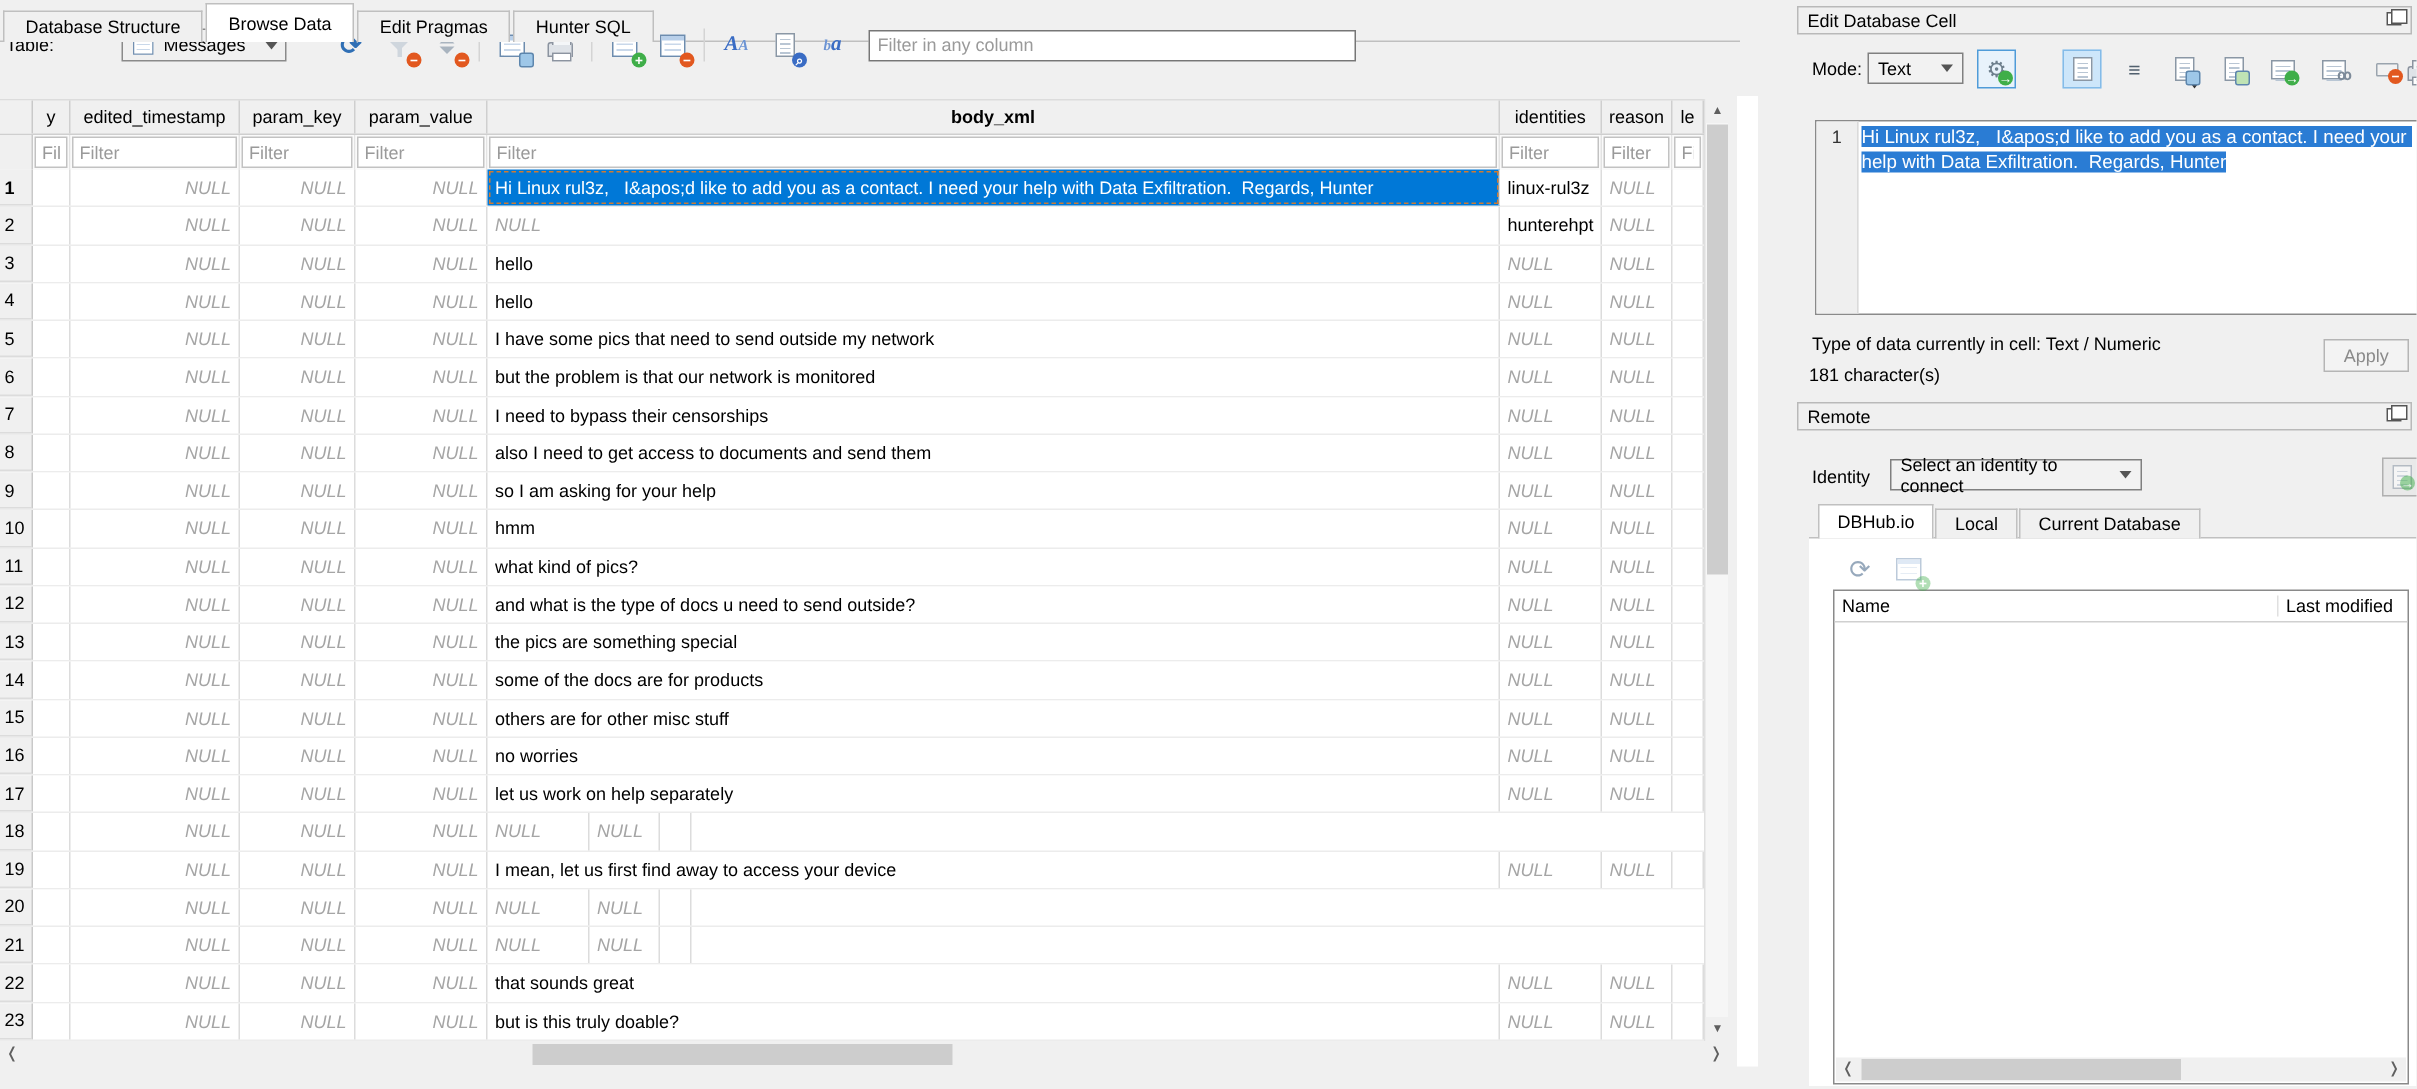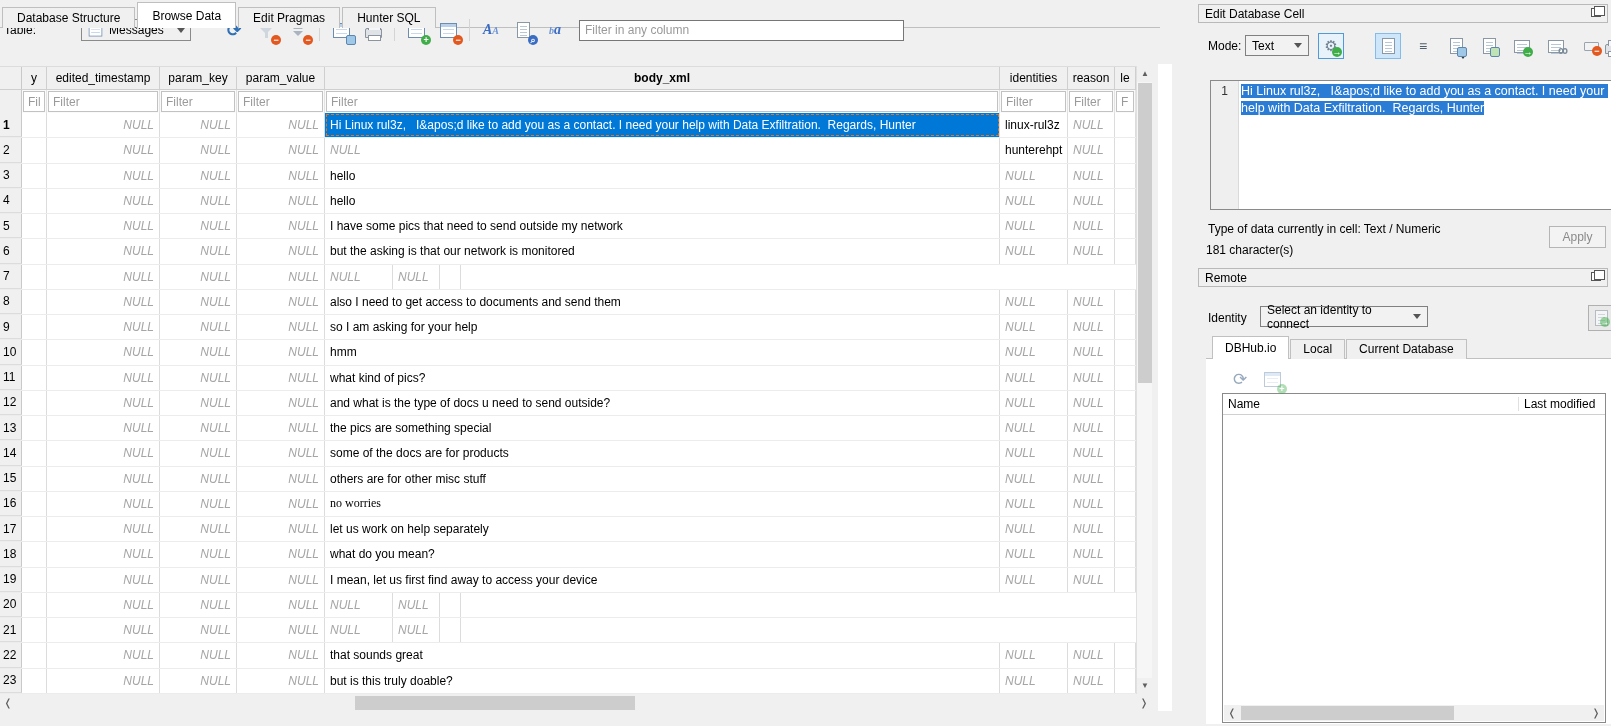--- a/index.html
+++ b/index.html
@@ -248,31 +248,32 @@
         <div class="c nullv" style="width: 68px;">NULL</div>
         <div class="c nullv" style="width: 47px;">NULL</div>
         <div class="c " style="width: 21px;"></div>
       </div>
       <div class="gr">
         <div class="c num" style="width: 22px;">6</div>
         <div class="c " style="width: 25px;"></div>
         <div class="c nullv right" style="width: 113px;">NULL</div>
         <div class="c nullv right" style="width: 77px;">NULL</div>
         <div class="c nullv right" style="width: 88px;">NULL</div>
-        <div class="c " style="width: 675px;">but the asking is that our network is monitored</div>
+        <div class="c " style="width: 675px;">but the problem is that our network is monitored</div>
         <div class="c nullv" style="width: 68px;">NULL</div>
         <div class="c nullv" style="width: 47px;">NULL</div>
         <div class="c " style="width: 21px;"></div>
       </div>
       <div class="gr">
         <div class="c num" style="width: 22px;">7</div>
         <div class="c " style="width: 25px;"></div>
         <div class="c nullv right" style="width: 113px;">NULL</div>
         <div class="c nullv right" style="width: 77px;">NULL</div>
         <div class="c nullv right" style="width: 88px;">NULL</div>
+        <div class="c " style="width: 675px;">I need to bypass their censorships</div>
         <div class="c nullv" style="width: 68px;">NULL</div>
         <div class="c nullv" style="width: 47px;">NULL</div>
         <div class="c " style="width: 21px;"></div>
       </div>
       <div class="gr">
         <div class="c num" style="width: 22px;">8</div>
         <div class="c " style="width: 25px;"></div>
         <div class="c nullv right" style="width: 113px;">NULL</div>
         <div class="c nullv right" style="width: 77px;">NULL</div>
         <div class="c nullv right" style="width: 88px;">NULL</div>
@@ -357,21 +358,21 @@
         <div class="c nullv" style="width: 68px;">NULL</div>
         <div class="c nullv" style="width: 47px;">NULL</div>
         <div class="c " style="width: 21px;"></div>
       </div>
       <div class="gr">
         <div class="c num" style="width: 22px;">16</div>
         <div class="c " style="width: 25px;"></div>
         <div class="c nullv right" style="width: 113px;">NULL</div>
         <div class="c nullv right" style="width: 77px;">NULL</div>
         <div class="c nullv right" style="width: 88px;">NULL</div>
-        <div class="c " style="width: 675px; font-family: Liberation Serif, serif;">no worries</div>
+        <div class="c " style="width: 675px;">no worries</div>
         <div class="c nullv" style="width: 68px;">NULL</div>
         <div class="c nullv" style="width: 47px;">NULL</div>
         <div class="c " style="width: 21px;"></div>
       </div>
       <div class="gr">
         <div class="c num" style="width: 22px;">17</div>
         <div class="c " style="width: 25px;"></div>
         <div class="c nullv right" style="width: 113px;">NULL</div>
         <div class="c nullv right" style="width: 77px;">NULL</div>
         <div class="c nullv right" style="width: 88px;">NULL</div>
@@ -379,21 +380,20 @@
         <div class="c nullv" style="width: 68px;">NULL</div>
         <div class="c nullv" style="width: 47px;">NULL</div>
         <div class="c " style="width: 21px;"></div>
       </div>
       <div class="gr">
         <div class="c num" style="width: 22px;">18</div>
         <div class="c " style="width: 25px;"></div>
         <div class="c nullv right" style="width: 113px;">NULL</div>
         <div class="c nullv right" style="width: 77px;">NULL</div>
         <div class="c nullv right" style="width: 88px;">NULL</div>
-        <div class="c " style="width: 675px;">what do you mean?</div>
         <div class="c nullv" style="width: 68px;">NULL</div>
         <div class="c nullv" style="width: 47px;">NULL</div>
         <div class="c " style="width: 21px;"></div>
       </div>
       <div class="gr">
         <div class="c num" style="width: 22px;">19</div>
         <div class="c " style="width: 25px;"></div>
         <div class="c nullv right" style="width: 113px;">NULL</div>
         <div class="c nullv right" style="width: 77px;">NULL</div>
         <div class="c nullv right" style="width: 88px;">NULL</div>

